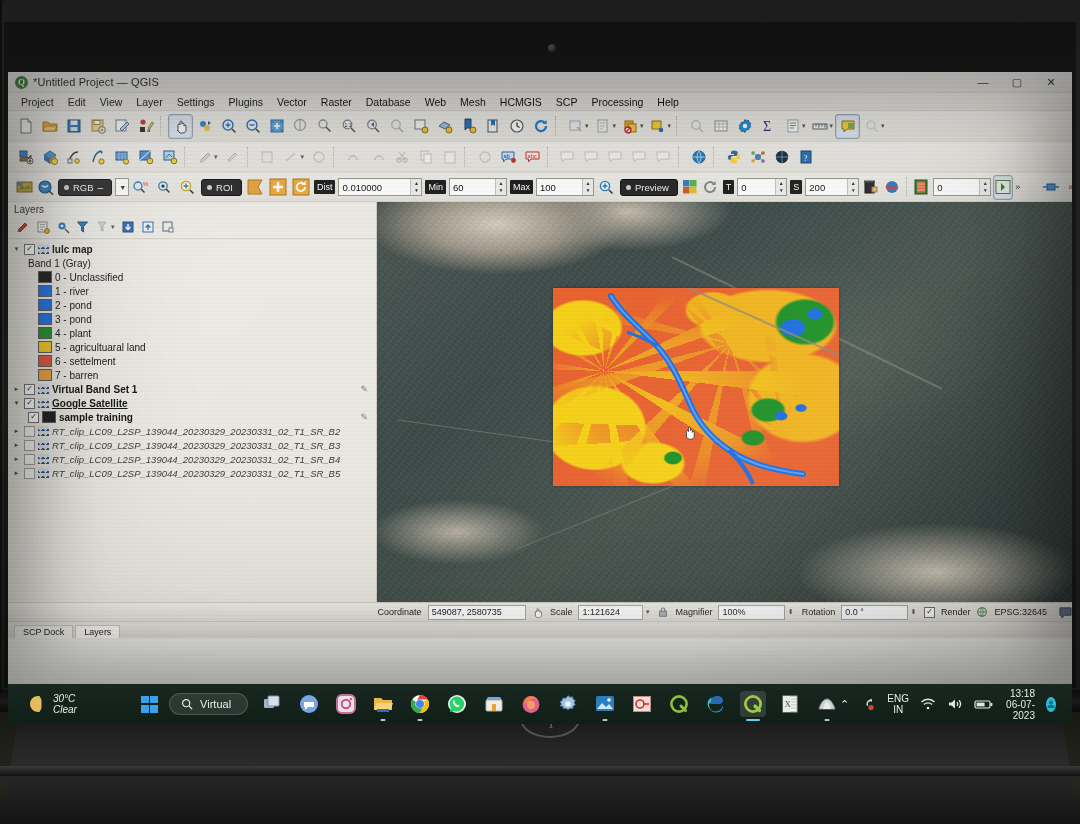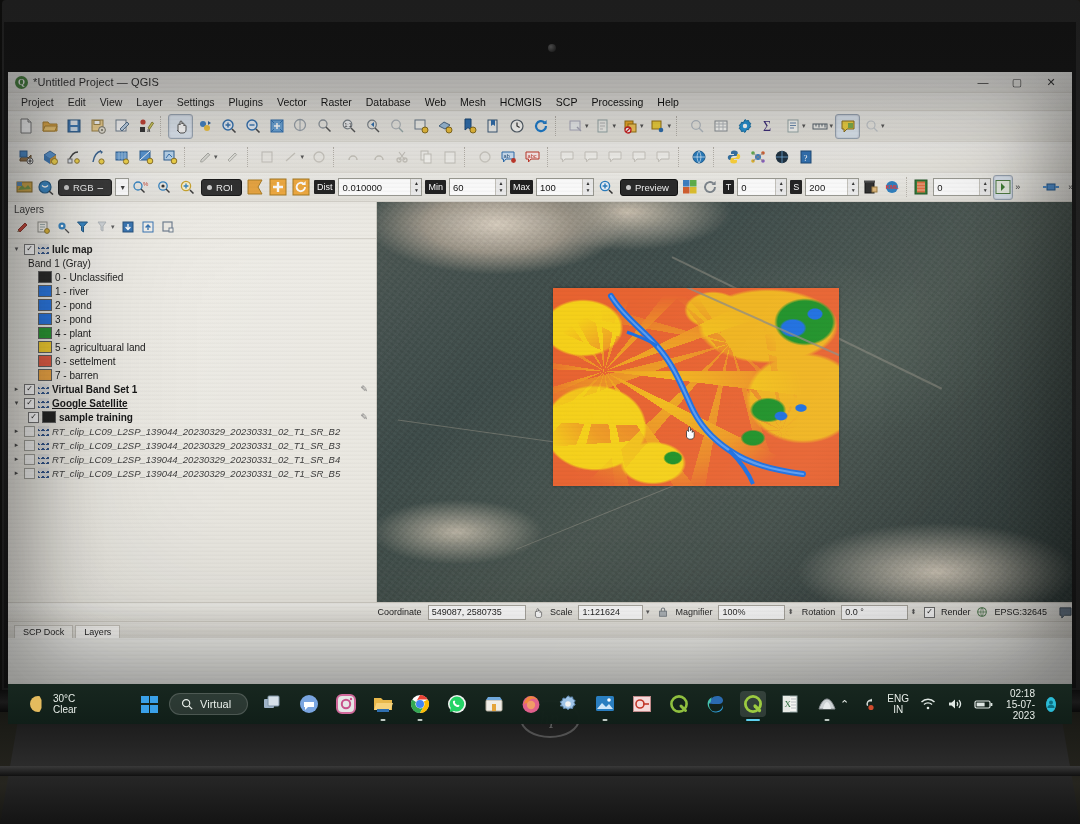--- a/index.html
+++ b/index.html
@@ -145,21 +145,21 @@
   .dockbar{height:16px;background:linear-gradient(180deg,#e9e7e1,#dddbd4);display:flex;align-items:flex-end;
     gap:2px;padding-left:6px;border-top:1px solid #cfccc4;}
   .dock-tab{font-size:9px;color:#232323;background:#f3f2ee;border:1px solid #c8c5bd;border-bottom:0;
     padding:1px 8px 1px 8px;}
   .dock-tab.sel{background:#fbfaf7;}
 
   
   #taskbar{position:absolute;left:8px;top:684px;width:1064px;height:40px;
     background:linear-gradient(180deg,rgba(24,40,32,.97),rgba(16,30,24,.99));display:flex;align-items:center;
     color:#e8eee9;z-index:40;}
-  .tb-weather{display:flex;align-items:center;gap:7px;padding-left:22px;width:150px;}
+  .tb-weather{display:flex;align-items:center;gap:7px;padding-left:22px;width:150px;font-style:italic;}
   .moon{width:16px;height:16px;border-radius:50%;background:radial-gradient(circle at 70% 30%, #f0c462 55%, transparent 56%),
     #f0c462;clip-path:polygon(0 0,60% 0,72% 25%,72% 75%,60% 100%,0 100%);opacity:.95;}
   .wx{line-height:11px;font-size:10px;}
   .tb-center{display:flex;align-items:center;gap:11px;margin-left:32px;}
   .win-logo{width:17px;height:17px;display:grid;grid-template-columns:1fr 1fr;grid-template-rows:1fr 1fr;gap:1.6px;}
   .win-logo i{background:#3aa0e8;display:block;}
   .search-pill{display:flex;align-items:center;gap:7px;background:rgba(255,255,255,.10);
     border:1px solid rgba(255,255,255,.16);border-radius:14px;padding:4px 16px 4px 11px;font-size:11px;}
   .tapp{width:26px;height:26px;border-radius:4px;display:flex;align-items:center;justify-content:center;position:relative;}
   .tapp.run::after{content:"";position:absolute;bottom:-4px;left:50%;transform:translateX(-50%);
@@ -1234,22 +1234,22 @@
           </svg>
       </span>
       <span>
         <svg width="20" height="14" viewBox="0 0 20 14">
             <rect x="1" y="4" width="15" height="7" rx="1.4" fill="none" stroke="#dfe7e3" stroke-width="1.2"></rect>
             <rect x="2.6" y="5.6" width="8" height="3.8" fill="#dfe7e3"></rect>
             <rect x="16.6" y="6" width="1.8" height="3" rx=".6" fill="#dfe7e3"></rect>
           </svg>
       </span>
       <span class="tray-clock">
-        <div>02:18</div>
-        <div>15-07-2023</div>
+        <div>13:18</div>
+        <div>06-07-2023</div>
       </span>
       <span class="tray-av">
         <svg width="10" height="10" viewBox="0 0 10 10">
             <circle cx="5" cy="3.4" r="2" fill="#0b6f82"></circle>
             <path d="M1.4 9c0-2 1.6-3.2 3.6-3.2S8.6 7 8.6 9z" fill="#0b6f82"></path>
           </svg>
       </span>
     </div>
   </div>
 

